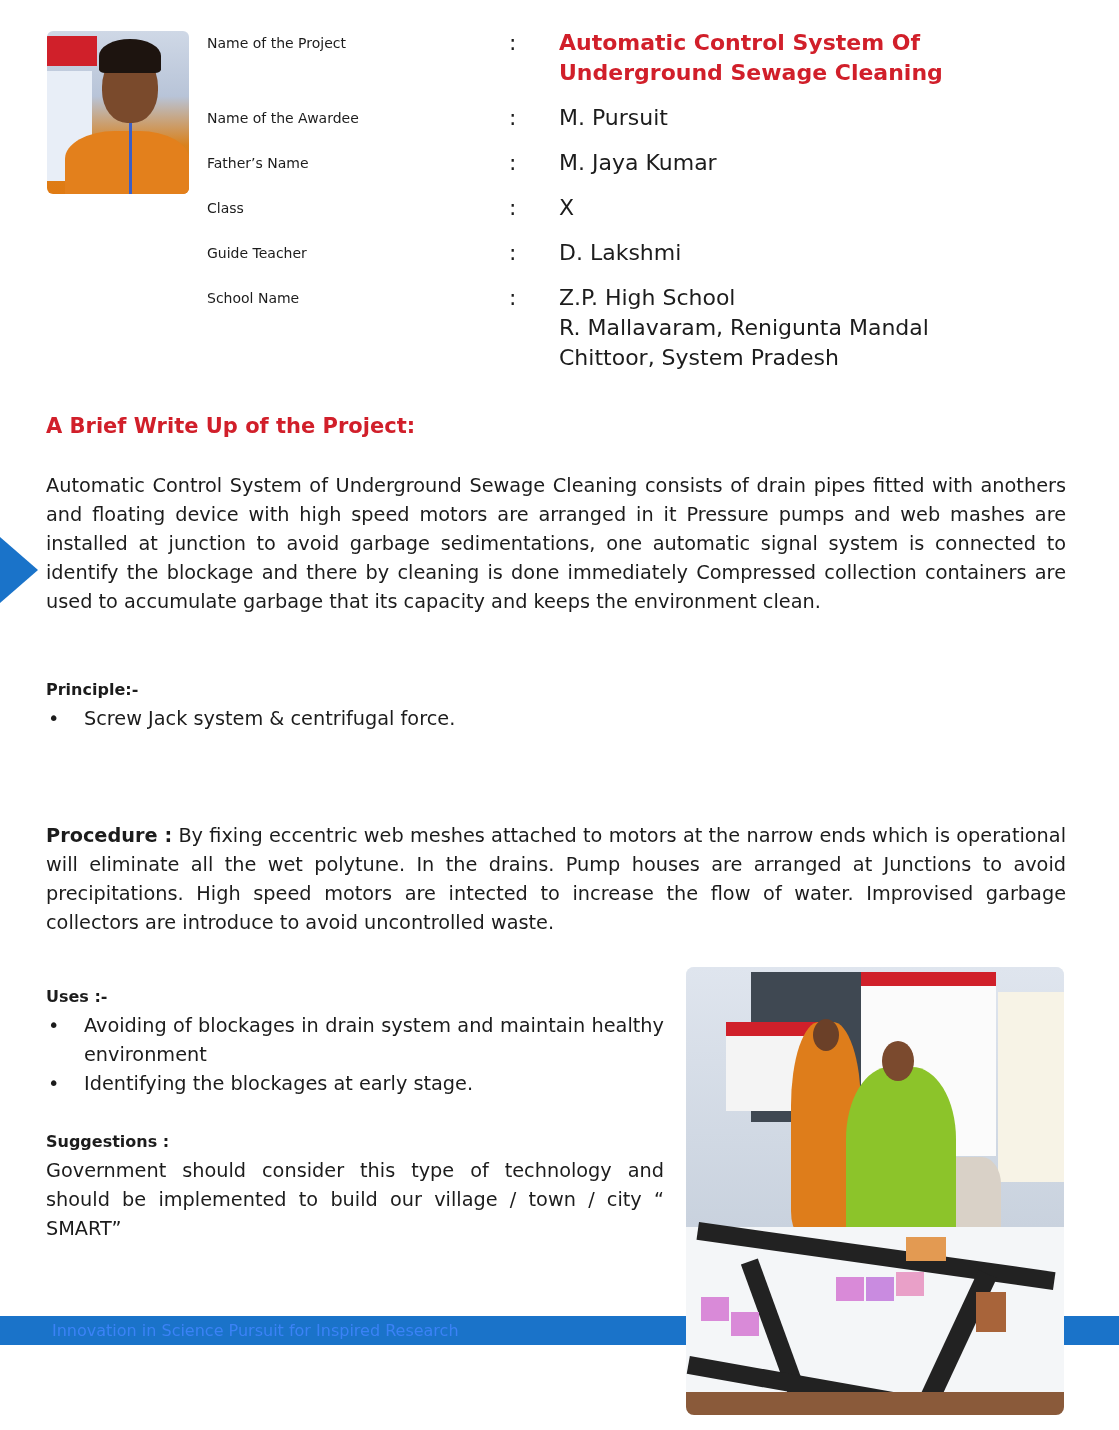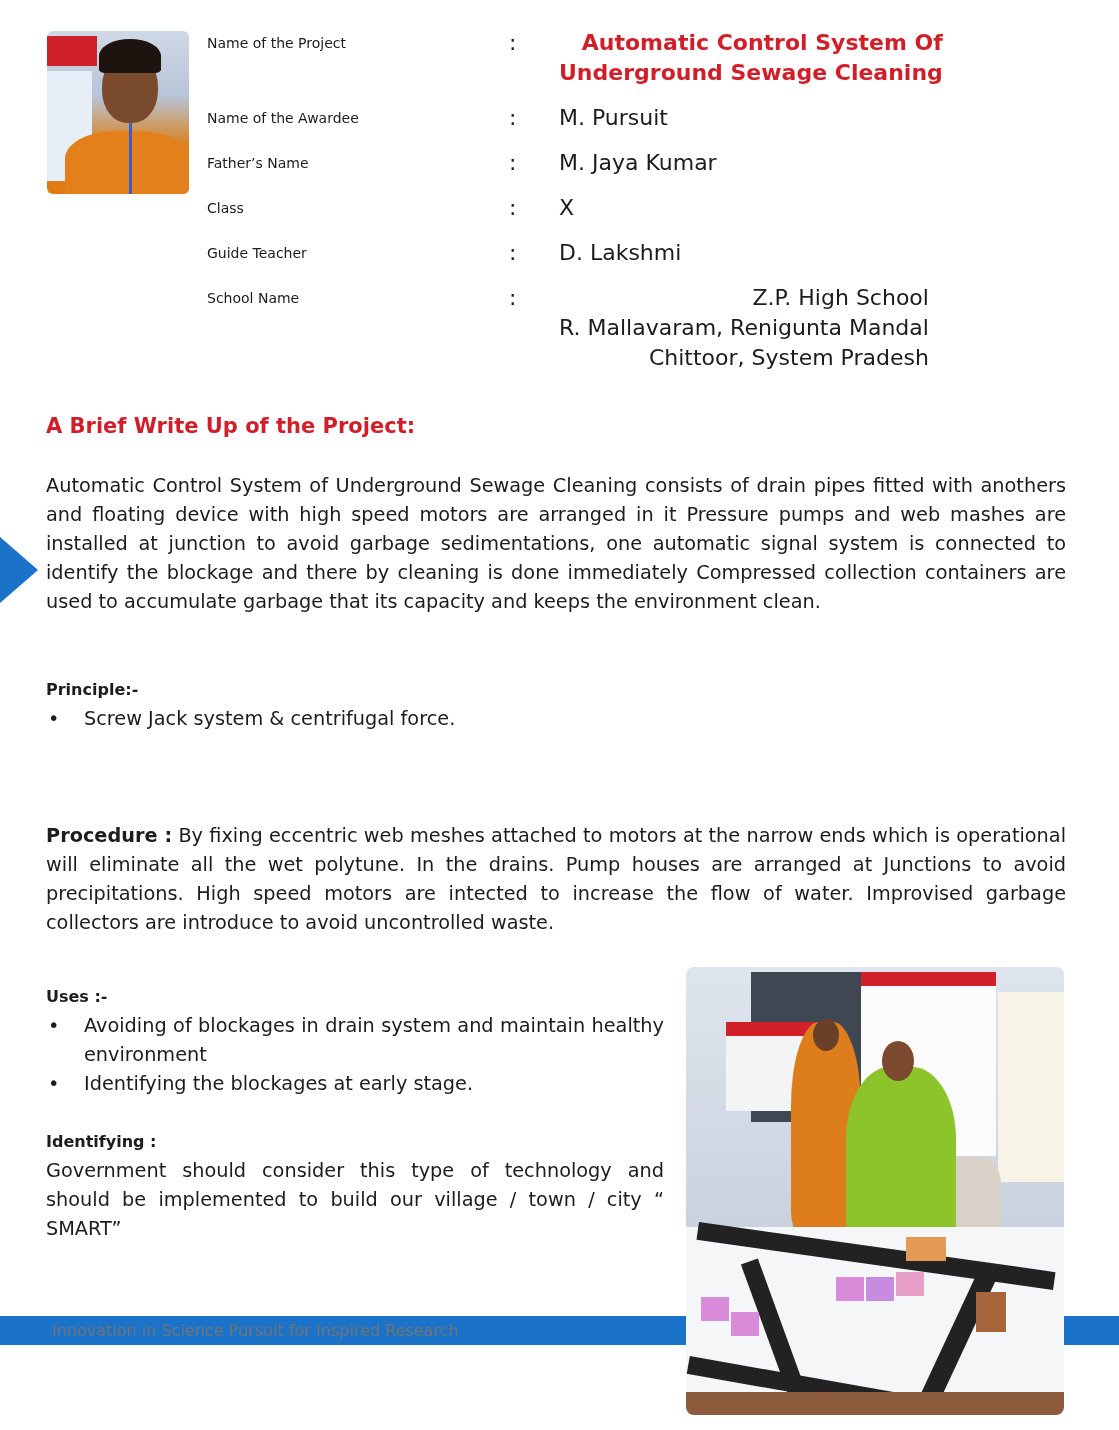--- a/index.html
+++ b/index.html
@@ -21,21 +21,21 @@
   .photo-portrait .lanyard { position:absolute; left:82px; top:90px; width:3px; height:73px; background:#3a5fc8; }
 
   .info-table { position: absolute; left: 207px; top: 28px; }
   .info-row { position: relative; height: 45px; }
   .info-row.tall { height: 75px; }
   .info-row.school { height: 90px; }
   .info-label { position:absolute; left:0; top:0; font-size:14px; line-height:30px; white-space:nowrap; }
   .info-colon { position:absolute; left:302px; top:0; font-size:22px; line-height:30px; }
   .info-value { position:absolute; left:352px; top:0; font-size:22px; line-height:30px; white-space:nowrap; }
   .info-value.title { color:#d11f2a; font-weight:bold; font-size:22px; }
-  .info-value div { line-height: 30px; text-align: right; }
+  .info-value div { line-height: 30px; }
 
   .section-heading {
     position:absolute; left:46px; top:414px; color:#d11f2a; font-weight:bold; font-size:21px;
   }
   .blue-arrow {
     position:absolute; left:0; top:537px; width:0; height:0;
     border-top:33px solid transparent; border-bottom:33px solid transparent; border-left:38px solid #1a73c9;
   }
   .para {
     position:absolute; left:46px; width:1020px; font-size:19.3px; line-height:29px; text-align:justify;margin-top:12px;
@@ -45,21 +45,21 @@
   .bullets { list-style:none; margin:0; padding:0; }
   .bullets li { position:relative; padding-left:38px; }
   .bullets li::before { content:"\2022"; position:absolute; left:2px; top:0; }
 
   .left-col { position:absolute; left:46px; top:982px; width:618px; font-size:19.3px; line-height:29px; text-align:justify; }
 
   .footer-band {
     position:absolute; left:0; top:1316px; width:1119px; height:29px; background:#1a73c9;
   }
   .footer-text {
-    position:absolute; left:52px; top:1316px; height:27px; line-height:29px; color:#737373; font-size:16px;
+    position:absolute; left:52px; top:1316px; height:27px; line-height:29px; color:#3b82f6; font-size:16px;
   }
 
   .photo-exhibit {
     position:absolute; left:686px; top:967px; width:378px; height:448px; border-radius:8px; overflow:hidden;
     background:#e9edf2;
   }
   .ex-wall { position:absolute; left:0; top:0; width:100%; height:260px; background:linear-gradient(180deg,#dfe5ee,#c9d2de); }
   .ex-board { position:absolute; left:65px; top:5px; width:110px; height:150px; background:#3f4852; }
   .ex-poster1 { position:absolute; left:40px; top:55px; width:105px; height:75px; background:#f4f4f4; border-top:14px solid #d0202a; }
   .ex-poster2 { position:absolute; left:175px; top:5px; width:135px; height:170px; background:#fbfbfb; border-top:14px solid #d0202a; }
@@ -147,21 +147,21 @@
   <span>By fixing eccentric web meshes attached to motors at the narrow ends which is operational will eliminate all the wet polytune. In the drains. Pump houses are arranged at Junctions to avoid precipitations. High speed motors are intected to increase the flow of water. Improvised garbage collectors are introduce to avoid uncontrolled waste.</span>
 </div>
 
 <div class="left-col">
   <div class="sub-heading">Uses :-</div>
   <ul class="bullets">
     <li>Avoiding of blockages in drain system and maintain healthy environment</li>
     <li>Identifying the blockages at early stage.</li>
   </ul>
   <div style="height:29px;"></div>
-  <div class="sub-heading">Identifying :</div>
+  <div class="sub-heading">Suggestions :</div>
   <div>Government should consider this type of technology and should be implemented to build our village / town / city “ SMART”</div>
 </div>
 
 <div class="footer-band"></div>
 <div class="footer-text">Innovation in Science Pursuit for Inspired Research</div>
 
 <div class="photo-exhibit">
   <div class="ex-wall"></div>
   <div class="ex-board"></div>
   <div class="ex-poster1"></div>

